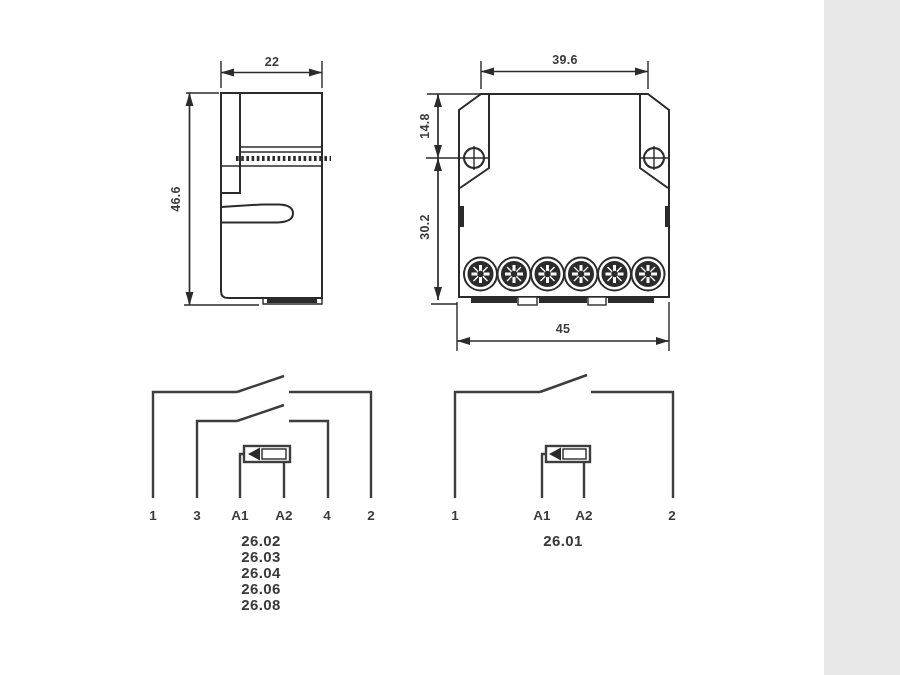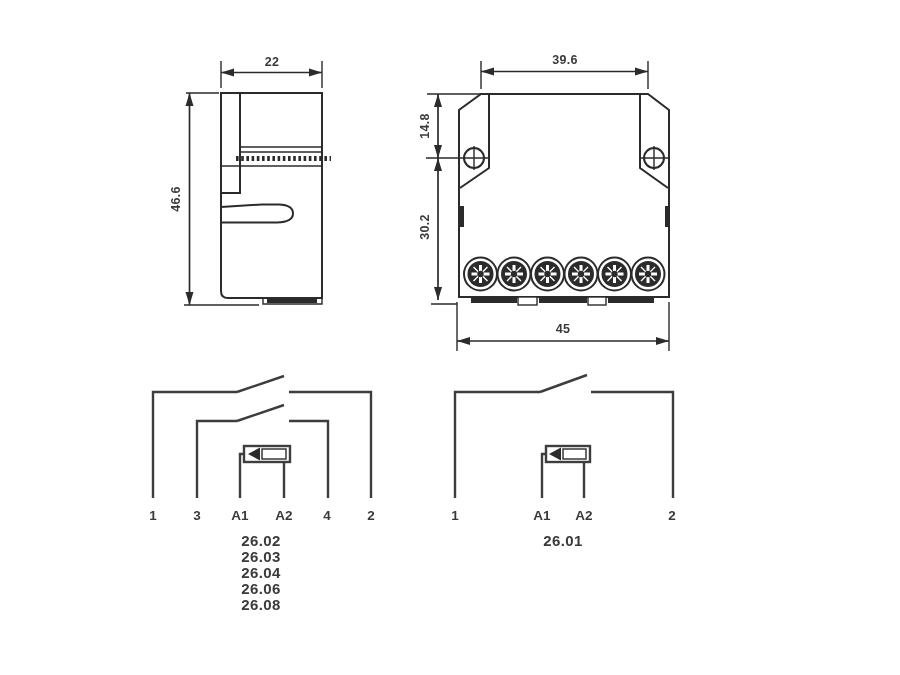--- a/index.html
+++ b/index.html
@@ -3,21 +3,21 @@
 <meta charset="utf-8">
 <style>
   :root{
     --line:#2b2b2b;
     --text:#3a3a3a;
     --background:#ffffff;
   }
   html,body{margin:0;padding:0;}
   body{background:#e8e8e8;font-family:"Liberation Sans",sans-serif;}
   .canvas{
-    width:900px;height:675px;background:var(--background);
+    width:824px;height:675px;background:var(--background);
     position:relative;overflow:hidden;
   }
   svg{display:block;}
   .ln{stroke:var(--line);stroke-width:2;fill:none;}
   .lnthin{stroke:var(--line);stroke-width:1.4;fill:none;}
   .lnfill{fill:var(--line);stroke:none;}
   .white{fill:#ffffff;}
   .dim{stroke:var(--line);stroke-width:1.7;fill:none;}
   .sch{stroke:#3d3d3d;stroke-width:2.4;fill:none;}
   text{fill:var(--text);}

